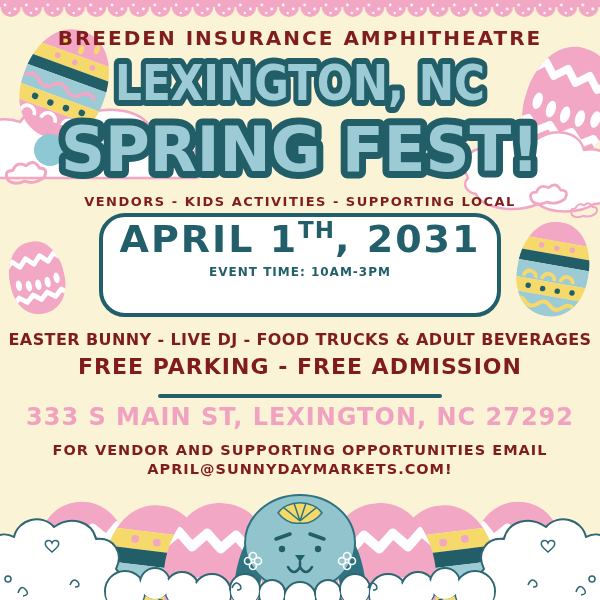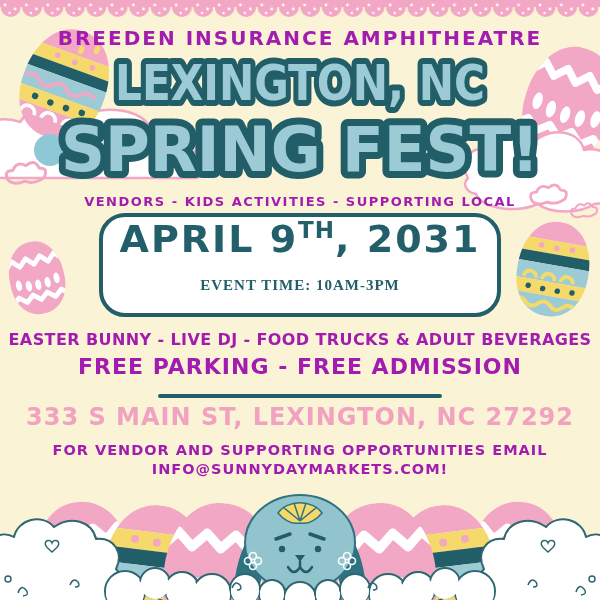--- a/index.html
+++ b/index.html
@@ -4,35 +4,35 @@
 <style>
   html,body{margin:0;padding:0;background:#e8e8e8;}
   .poster{
     position:relative;width:600px;height:600px;overflow:hidden;
     background:#FBF3D6;
     font-family:"DejaVu Sans","Liberation Sans",sans-serif;
   }
   .art{position:absolute;left:0;top:0;z-index:1;}
   .txt{
     position:absolute;left:0;width:600px;text-align:center;
-    color:#a21caf;font-weight:bold;white-space:nowrap;z-index:2;line-height:1.1;
+    color:#7f1d1d;font-weight:bold;white-space:nowrap;z-index:2;line-height:1.1;
   }
   .venue{top:27px;font-size:20px;letter-spacing:2px;}
   .bubble-svg{position:absolute;left:0;top:50px;z-index:2;}
   .bubble-svg text{font-family:"DejaVu Sans","Liberation Sans",sans-serif;font-weight:bold;}
   .highlights{top:195px;font-size:13px;letter-spacing:1.5px;}
   .datebox{
     position:absolute;z-index:2;left:99px;top:213px;width:402px;height:104px;
     background:#ffffff;border:4px solid #235F6A;border-radius:26px;box-sizing:border-box;
     text-align:center;color:#235F6A;font-weight:bold;white-space:nowrap;
   }
   .db1{font-size:38px;letter-spacing:2px;margin-top:1px;line-height:1.15;}
   .db1 .ord{font-size:23px;position:relative;top:-14px;letter-spacing:1px;}
   .db2{font-size:16.5px;letter-spacing:.4px;line-height:1.2;}
-  .db3{font-size:15px;letter-spacing:1px;margin-top:14px;line-height:1.2;font-family:Liberation Serif, serif;}
+  .db3{font-size:12px;letter-spacing:1px;margin-top:3px;line-height:1.2;}
   .features{top:331px;font-size:16px;letter-spacing:.4px;}
   .admission{top:355px;font-size:22px;letter-spacing:1px;}
   .divider{position:absolute;z-index:2;left:158px;top:394px;width:284px;height:4px;background:#235F6A;border-radius:2px;}
   .pinkaddr{top:404px;font-size:24px;letter-spacing:1px;color:#F0A2C0;}
   .contact1{top:443px;font-size:14.5px;letter-spacing:1px;}
   .contact2{top:462px;font-size:14.5px;letter-spacing:1px;}
 </style>
 </head>
 <body>
 
@@ -225,24 +225,24 @@
   <div class="txt venue">BREEDEN INSURANCE AMPHITHEATRE</div>
 
   <svg class="bubble-svg" width="600" height="134" viewBox="0 0 600 134">
     <text x="300" y="50" text-anchor="middle" font-size="50" textLength="370" lengthAdjust="spacingAndGlyphs" fill="#9CCBD5" stroke="#215E68" stroke-width="12" paint-order="stroke" stroke-linejoin="round">LEXINGTON, NC</text>
     <text x="300" y="121" text-anchor="middle" font-size="62" textLength="478" lengthAdjust="spacingAndGlyphs" fill="#9CCBD5" stroke="#215E68" stroke-width="14" paint-order="stroke" stroke-linejoin="round">SPRING FEST!</text>
   </svg>
 
   <div class="txt highlights">VENDORS - KIDS ACTIVITIES - SUPPORTING LOCAL</div>
 
   <div class="datebox">
-    <div class="db1"><span>APRIL 9</span><span class="ord">TH</span><span>, 2031</span></div>
+    <div class="db1"><span>APRIL 1</span><span class="ord">TH</span><span>, 2031</span></div>
     <div class="db3">EVENT TIME: 10AM-3PM</div>
   </div>
 
   <div class="txt features">EASTER BUNNY - LIVE DJ - FOOD TRUCKS &amp; ADULT BEVERAGES</div>
   <div class="txt admission">FREE PARKING - FREE ADMISSION</div>
   <div class="divider"></div>
   <div class="txt pinkaddr">333 S MAIN ST, LEXINGTON, NC 27292</div>
   <div class="txt contact1">FOR VENDOR AND SUPPORTING OPPORTUNITIES EMAIL</div>
-  <div class="txt contact2">INFO@SUNNYDAYMARKETS.COM!</div>
+  <div class="txt contact2">APRIL@SUNNYDAYMARKETS.COM!</div>
 
 </div>
 
 </body></html>

